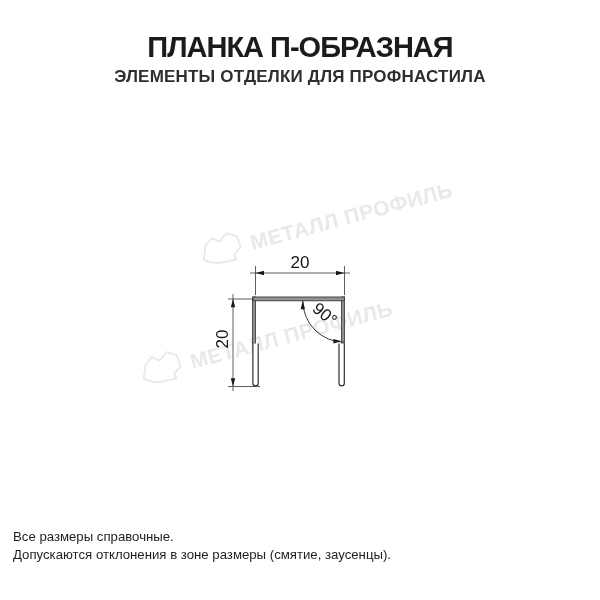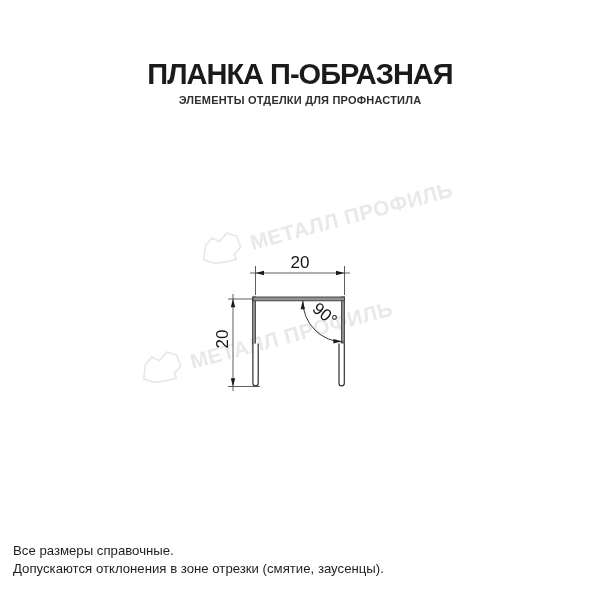--- a/index.html
+++ b/index.html
@@ -6,27 +6,27 @@
   body {
     width: 600px; height: 600px;
     background: #ffffff;
     font-family: "Liberation Sans", sans-serif;
     position: relative;
     overflow: hidden;
   }
   .page { position: absolute; inset: 0; }
 
   
-  .header { position: absolute; top: 59px; left: 0; width: 600px; text-align: center; }
+  .header { position: absolute; top: 32px; left: 0; width: 600px; text-align: center; }
   .title-line {
     font-size: 29px; font-weight: 700; color: #1b1b1b;
     letter-spacing: -1px; line-height: 30px; white-space: nowrap;
   }
   .subtitle {
-    margin-top: 5px; font-size: 11px; font-weight: 700; color: #2e2e2e;
+    margin-top: 5px; font-size: 17px; font-weight: 700; color: #2e2e2e;
     letter-spacing: 0.2px; white-space: nowrap;
   }
 
   
   .watermark {
     position: absolute; display: flex; align-items: center; gap: 7px;
     transform: rotate(-15deg); transform-origin: 0 0;
     color: #e9e9e9; pointer-events: none;
   }
   .watermark .wm-text {
@@ -43,21 +43,21 @@
     font-family: "Liberation Sans", sans-serif;
     fill: #151515; font-size: 17px;
   }
   .dim-line { stroke: #4d4d4d; stroke-width: 0.9; fill: none; }
   .arrow { fill: #1a1a1a; stroke: none; }
   .metal { fill: #939393; stroke: #3a3a3a; stroke-width: 0.9; }
   .hem { fill: #ffffff; stroke: #2f2f2f; stroke-width: 1.2; }
   .arc { stroke: #3a3a3a; stroke-width: 1; fill: none; }
 
   
-  .footer { position: absolute; left: 13px; top: 542px; }
+  .footer { position: absolute; left: 13px; top: 528px; }
   .note { font-size: 13.2px; color: #1f1f1f; line-height: 18px; white-space: nowrap; }
 </style>
 </head>
 <body>
 
 <div class="page">
 
   <div class="header">
     <div class="title-line">ПЛАНКА П-ОБРАЗНАЯ</div>
     <div class="subtitle">ЭЛЕМЕНТЫ ОТДЕЛКИ ДЛЯ ПРОФНАСТИЛА</div>
@@ -112,16 +112,16 @@
     <g>
       <path class="arc" d="M302.8,300.8 A41.3,41.3 0 0 0 344.1,342.1"></path>
       <polygon class="arrow" points="302.8,300.8 300.6,309.2 305,309.2"></polygon>
       <polygon class="arrow" points="341.8,341.3 333.4,339.1 333.4,343.5"></polygon>
       <text transform="translate(325,314) rotate(40)" text-anchor="middle" dy="0.35em">90°</text>
     </g>
   </svg>
 
   <div class="footer">
     <div class="note">Все размеры справочные.</div>
-    <div class="note">Допускаются отклонения в зоне отрезки (смятие, заусенцы).</div>
+    <div class="note">Допускаются отклонения в зоне размеры (смятие, заусенцы).</div>
   </div>
 
 </div>
 
 </body></html>

